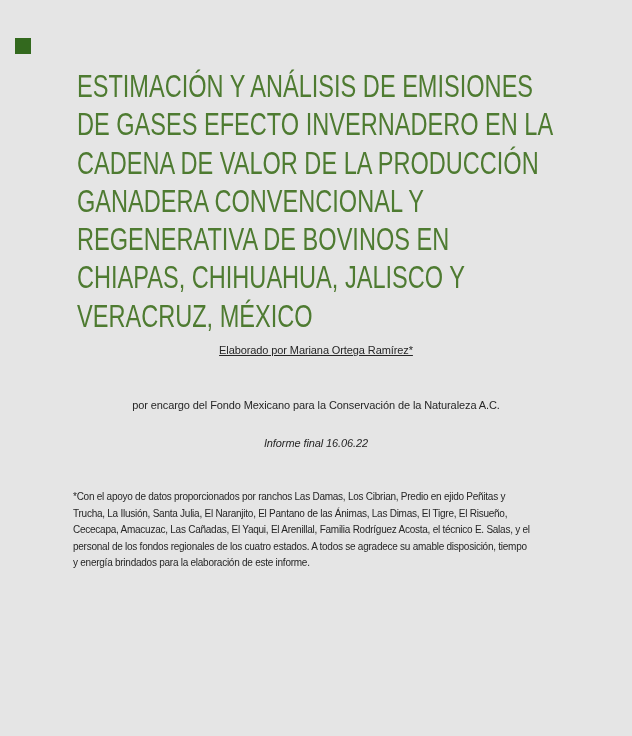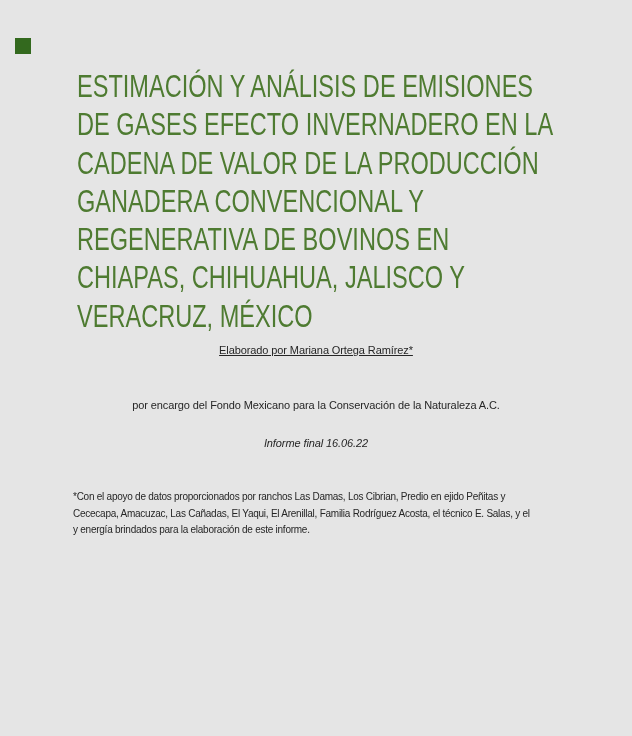--- a/index.html
+++ b/index.html
@@ -78,17 +78,19 @@
   </div>
 
   <div class="center-line byline">Elaborado por Mariana Ortega Ramírez*</div>
 
   <div class="center-line commission">por encargo del Fondo Mexicano para la Conservación de la Naturaleza A.C.</div>
 
   <div class="center-line report-date">Informe final 16.06.22</div>
 
   <div class="footnote">
     <div>*Con el apoyo de datos proporcionados por ranchos Las Damas, Los Cibrian, Predio en ejido Peñitas y</div>
+    <div>Trucha, La Ilusión, Santa Julia, El Naranjito, El Pantano de las Ánimas, Las Dimas, El Tigre, El Risueño,</div>
     <div>Cececapa, Amacuzac, Las Cañadas, El Yaqui, El Arenillal, Familia Rodríguez Acosta, el técnico E. Salas, y el</div>
+    <div>personal de los fondos regionales de los cuatro estados. A todos se agradece su amable disposición, tiempo</div>
     <div>y energía brindados para la elaboración de este informe.</div>
   </div>
 
 </div>
 
 </body></html>

